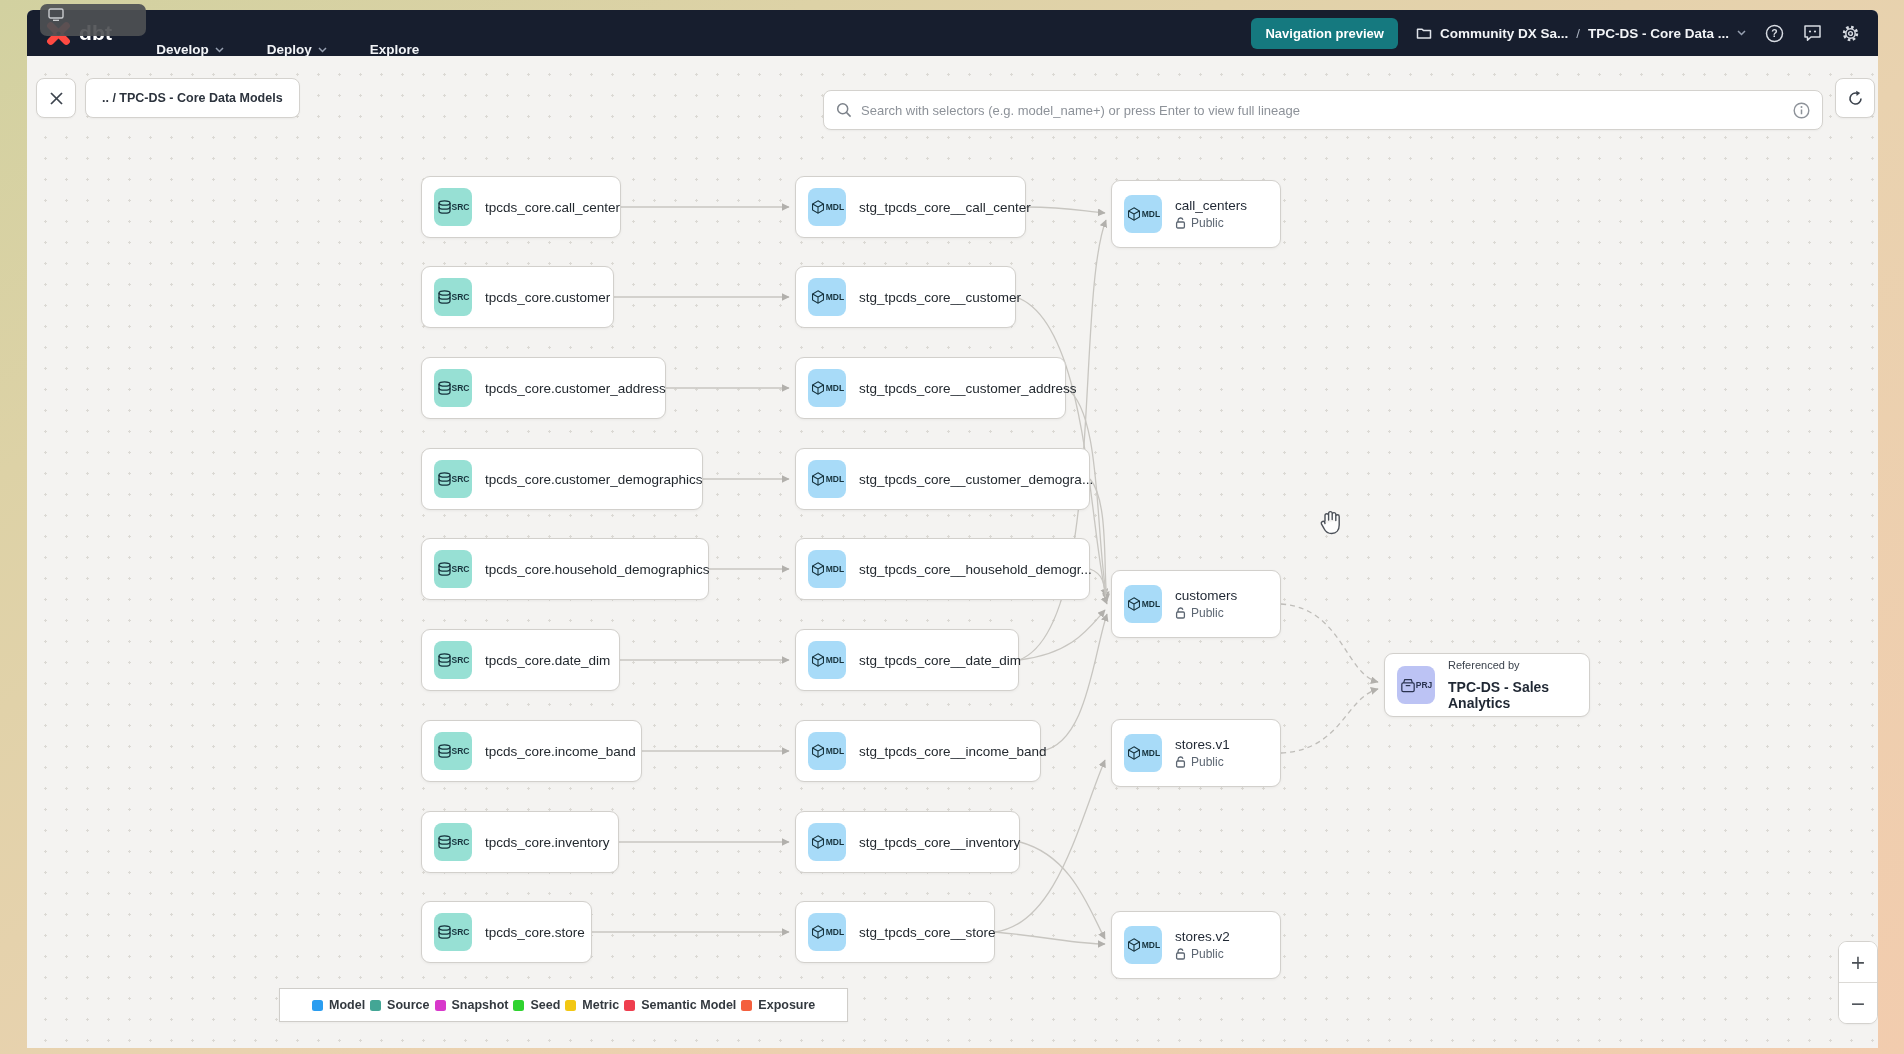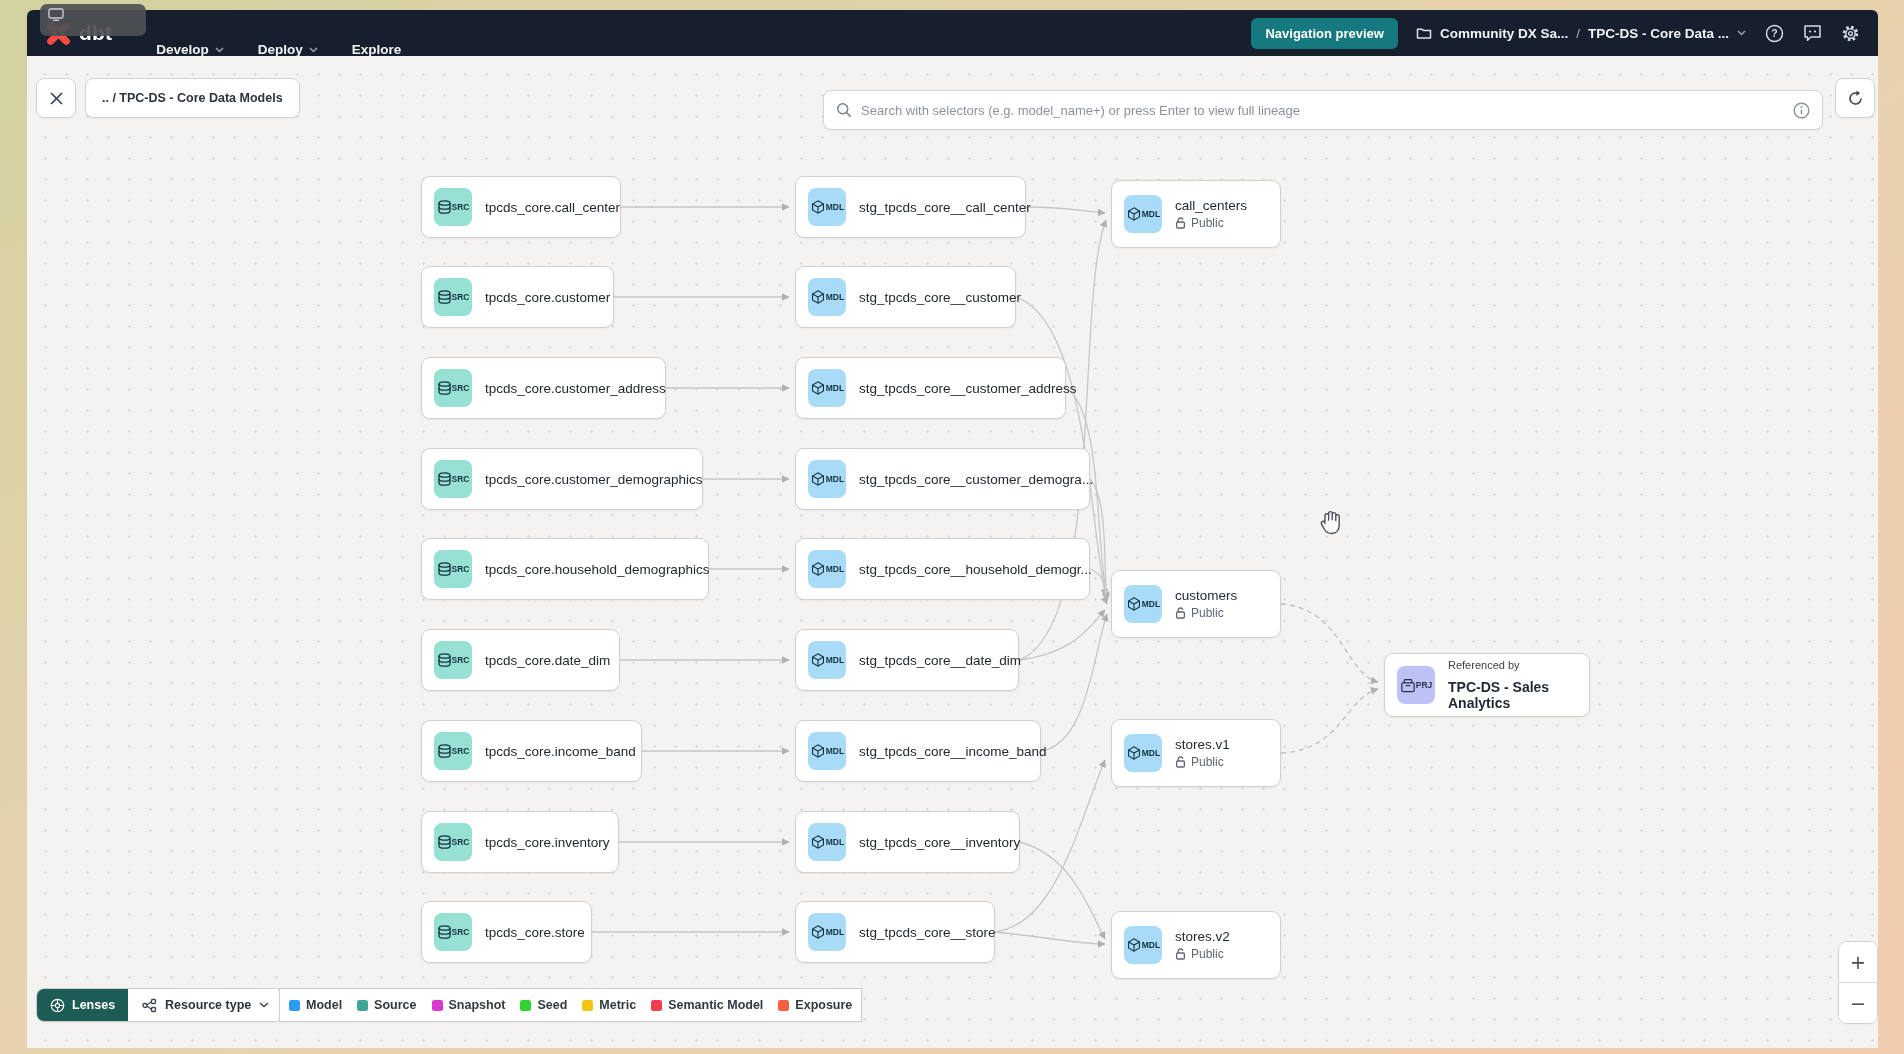--- a/index.html
+++ b/index.html
@@ -11,21 +11,21 @@
     background:rgba(78,80,84,.92); border-radius:7px; z-index:5; display:flex;
     align-items:flex-start; padding:4px 8px; }
   .app { position:absolute; left:27px; top:10px; width:1851px; height:1038px;
     background:#f4f3f1; border-radius:6px 6px 0 0; overflow:hidden; z-index:2; }
 
   
   .hdr { position:relative; height:46px; background:#171e2e; display:flex;
     align-items:center; padding:0 18px; color:#eef1f5; }
   .brand { display:flex; align-items:center; gap:7px; }
   .brand-name { font-size:21px; font-weight:bold; color:#fff; letter-spacing:.2px; }
-  .nav { display:flex; gap:34px; margin-left:44px;margin-top:33px; }
+  .nav { display:flex; gap:43px; margin-left:44px;margin-top:33px; }
   .nav-item { display:flex; align-items:center; gap:6px; font-size:13.5px;
     font-weight:bold; color:#f2f4f7; cursor:pointer; }
   .hdr-right { margin-left:auto; display:flex; align-items:center; gap:18px; }
   .pill-btn { background:#15797f; color:#fff; font-size:13px; font-weight:bold;
     padding:8px 14px; border-radius:6px; border:none; cursor:pointer; }
   .proj-sel { display:flex; align-items:center; gap:8px; font-size:13.5px;
     font-weight:bold; color:#f2f4f7; cursor:pointer; }
   .proj-sep { color:#aab2c0; font-weight:normal; }
   .hdr-icon { width:20px; height:20px; display:inline-flex; align-items:center;
     justify-content:center; cursor:pointer; }
@@ -84,21 +84,21 @@
   
   .lens-group { position:absolute; left:9px; top:932px; height:34px; display:flex;
     border:1px solid #cfcdc9; border-radius:8px; overflow:hidden; background:#fff;
     box-shadow:0 1px 2px rgba(0,0,0,.04); }
   .lens-btn { display:flex; align-items:center; gap:7px; background:#1d5b55;
     color:#fff; font-size:12.5px; font-weight:bold; padding:0 13px; cursor:pointer; }
   .rtype-btn { display:flex; align-items:center; gap:8px; background:#fff;
     color:#2c333d; font-size:12.5px; font-weight:bold; padding:0 13px; cursor:pointer; }
   .legend-box { position:absolute; left:252px; top:932px; height:34px;
     background:#fff; border:1px solid #cfcdc9; border-radius:0; display:flex;
-    align-items:center; gap:15px; padding:0 9px;
+    align-items:center; gap:5px; padding:0 32px;
     box-shadow:0 1px 2px rgba(0,0,0,.04); }
   .lg-item { display:flex; align-items:center; gap:6px; font-size:12.5px;
     font-weight:bold; color:#33393f; }
   .lg-sq { width:11px; height:11px; border-radius:2.5px; display:inline-block; }
 
   
   .zoomctl { position:absolute; left:1811px; top:885px; width:40px;
     background:#fff; border:1px solid #d4d2ce; border-radius:9px; overflow:hidden;
     box-shadow:0 1px 2px rgba(0,0,0,.04); }
   .zoomctl button { display:block; width:100%; height:40px; border:none;
@@ -532,42 +532,20 @@
           <span class="prj-title">TPC-DS - Sales Analytics</span>
         </span>
       </div>
 
       <svg class="cursor-hand" width="26" height="28" viewBox="0 0 26 28">
         <g fill="#fdfdfd" stroke="#4b5058" stroke-width="1.4" stroke-linejoin="round" stroke-linecap="round">
           <path d="M7 13 V7.5 a1.8 1.8 0 0 1 3.6 0 V12 M10.6 11.5 V5.4 a1.8 1.8 0 0 1 3.6 0 V11.5 M14.2 11.5 V6.4 a1.8 1.8 0 0 1 3.6 0 V12.5 M17.8 12.5 V8.4 a1.7 1.7 0 0 1 3.4 0 V17 c0 5-2.8 8.5-7.5 8.5 c-4 0-6-1.7-7.6-4.8 L3.4 15.9 a1.9 1.9 0 0 1 3.2 -1.9 L7 15.5"></path>
         </g>
       </svg>
 
-      <div class="lens-group">
-        <span class="lens-btn">
-          <svg width="15" height="15" viewBox="0 0 15 15">
-            <circle cx="7.5" cy="7.5" r="6.2" fill="none" stroke="#fff" stroke-width="1.3"></circle>
-            <circle cx="7.5" cy="7.5" r="2.1" fill="none" stroke="#fff" stroke-width="1.1"></circle>
-            <path d="M7.5 1.3 V5.4 M13.7 7.5 H9.6 M7.5 13.7 V9.6 M1.3 7.5 H5.4" stroke="#fff" stroke-width="1.1"></path>
-          </svg>
-          <span>Lenses</span>
-        </span>
-        <span class="rtype-btn">
-          <svg width="16" height="15" viewBox="0 0 16 15">
-            <circle cx="4" cy="7.5" r="2" fill="none" stroke="#3c434d" stroke-width="1.3"></circle>
-            <rect x="10.5" y="1.5" width="4" height="4" rx="1" fill="none" stroke="#3c434d" stroke-width="1.3"></rect>
-            <rect x="10.5" y="9.5" width="4" height="4" rx="1" fill="none" stroke="#3c434d" stroke-width="1.3"></rect>
-            <path d="M6 6.8 L10.5 3.7 M6 8.2 L10.5 11.3" stroke="#3c434d" stroke-width="1.2"></path>
-          </svg>
-          <span>Resource type</span>
-          <svg width="10" height="6" viewBox="0 0 10 6">
-              <polyline points="1,1 5,4.6 9,1" fill="none" stroke="#3c434d" stroke-width="1.4"></polyline>
-            </svg>
-        </span>
-      </div>
 
       <div class="legend-box">
         <span class="lg-item">
           <span class="lg-sq" style="background-color: rgb(42, 157, 240);"></span>
           <span>Model</span>
         </span>
         <span class="lg-item">
           <span class="lg-sq" style="background-color: rgb(67, 166, 149);"></span>
           <span>Source</span>
         </span>

